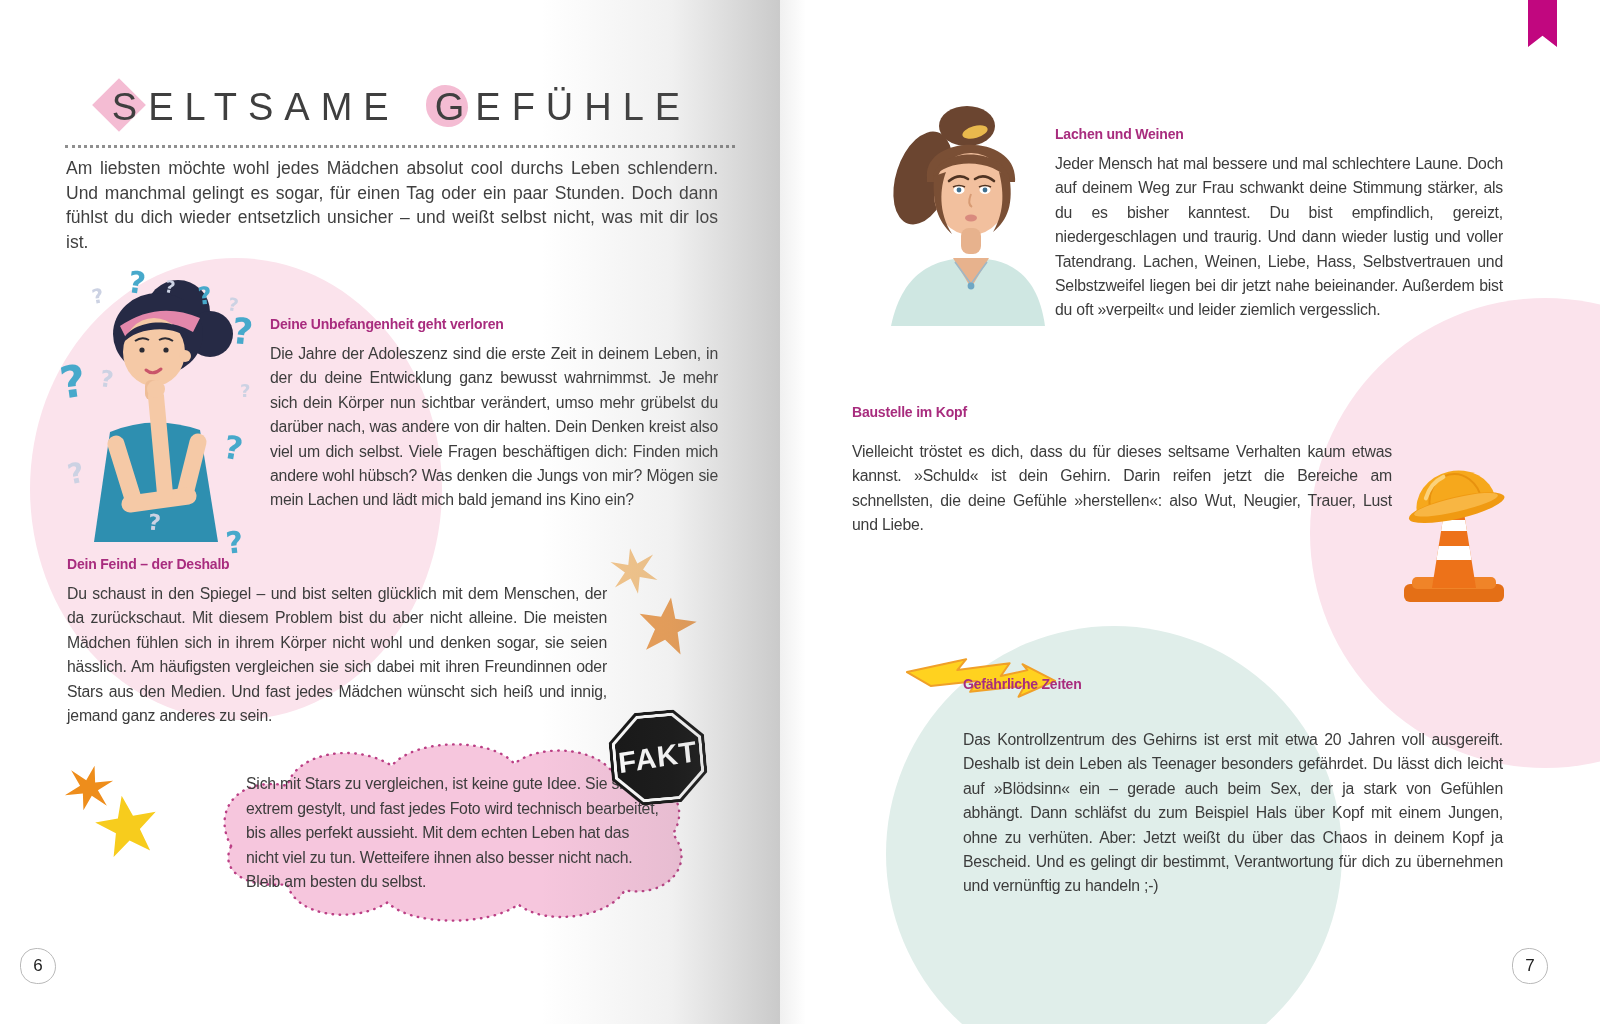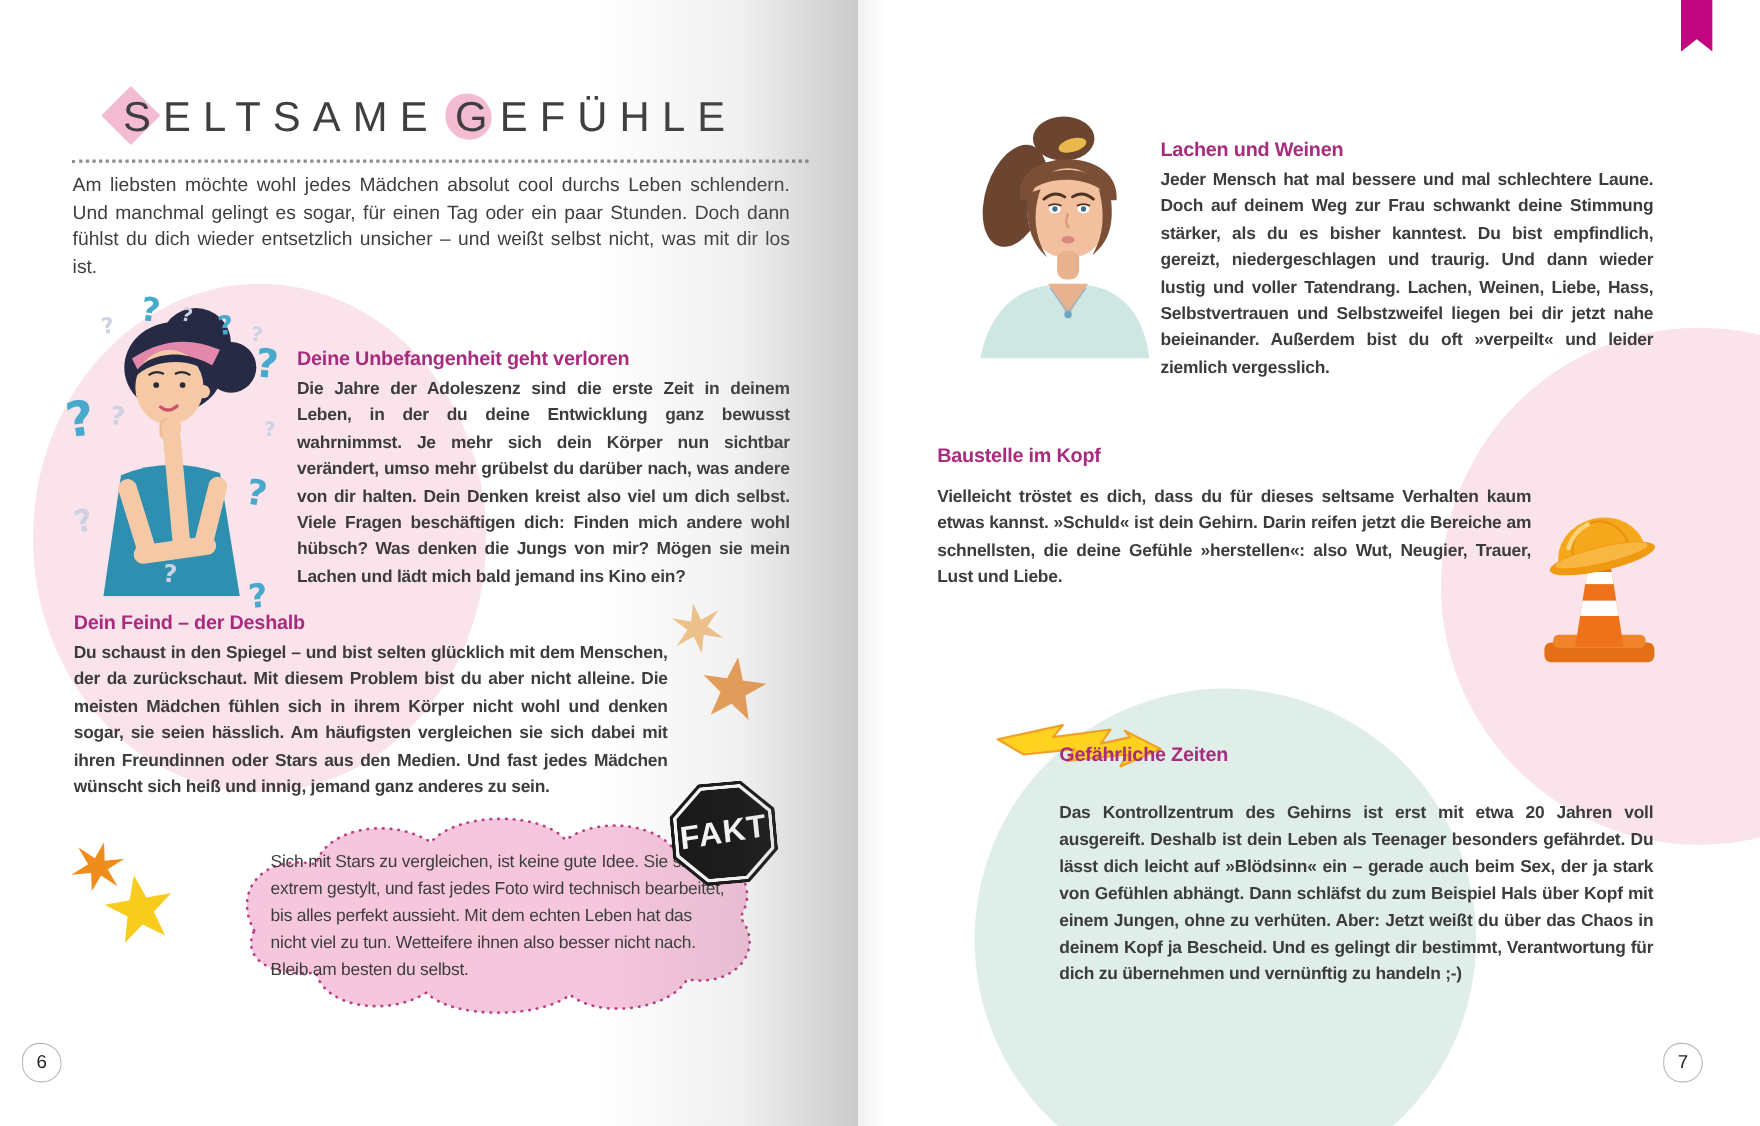--- a/index.html
+++ b/index.html
@@ -14,32 +14,32 @@
   .blob-pink-right{left:1310px;top:298px;width:470px;height:470px;background:#fbe3ec;}
   .blob-teal{left:886px;top:626px;width:456px;height:456px;background:#e0eeea;}
   
   .gutter-left{left:540px;top:0;width:240px;height:1024px;
     background:linear-gradient(to right,rgba(110,110,110,0) 0%,rgba(110,110,110,.10) 55%,rgba(100,100,100,.34) 100%);pointer-events:none;}
   .gutter-right{left:780px;top:0;width:26px;height:1024px;
     background:linear-gradient(to right,rgba(110,110,110,.10),rgba(110,110,110,0));pointer-events:none;}
   
   .title-row{left:65px;top:86px;width:652px;text-align:center;font-size:38px;font-weight:300;
     letter-spacing:11px;color:#3f3f3f;white-space:nowrap;}
-  .t-word{position:relative;display:inline-block;}
+  .t-word{position:relative;display:inline-block;margin-left:21px;}
   .t-first{position:relative;display:inline-block;}
   .t-first .shape{position:absolute;background:#f4bcd3;z-index:0;}
   .shape-diamond{width:38px;height:38px;left:-12px;top:0px;transform:rotate(45deg);}
   .shape-blob{width:42px;height:42px;left:-9px;top:-1px;border-radius:46% 54% 48% 52%;}
   .t-first .glyph{position:relative;z-index:1;}
   .t-gap{display:inline-block;width:14px;}
   .dotted-rule{left:65px;top:145px;width:670px;border-top:3px dotted #8f8f8f;height:0;}
   
   .intro{left:66px;top:156px;width:652px;font-size:17.5px;line-height:24.5px;text-align:justify;color:#3f3f3f;}
-  .sec-h{font-size:18px;font-weight:600;color:#a82c7e;letter-spacing:-.2px;}
-  .sec-b{font-size:15.8px;line-height:24.4px;letter-spacing:-.2px;text-align:justify;color:#3c3c3c;font-weight:bold;}
+  .sec-h{font-size:14px;font-weight:600;color:#a82c7e;letter-spacing:-.2px;}
+  .sec-b{font-size:15.8px;line-height:24.4px;letter-spacing:-.2px;text-align:justify;color:#3c3c3c;}
   .sec-b p{margin:0;}
   
   .qm{position:absolute;font-weight:700;font-family:"DejaVu Sans",sans-serif;line-height:1;}
   .qm-teal{color:#47a9cb;}
   .qm-pale{color:#ccd2e3;}
   
   .cloud-svg{left:203px;top:733px;width:502px;height:202px;}
   .fact-text{left:246px;top:772px;width:418px;font-size:15.8px;line-height:24.5px;letter-spacing:-.2px;color:#3c3c3c;}
   
   .oct{clip-path:polygon(30% 0,70% 0,100% 30%,100% 70%,70% 100%,30% 100%,0 70%,0 30%);}

